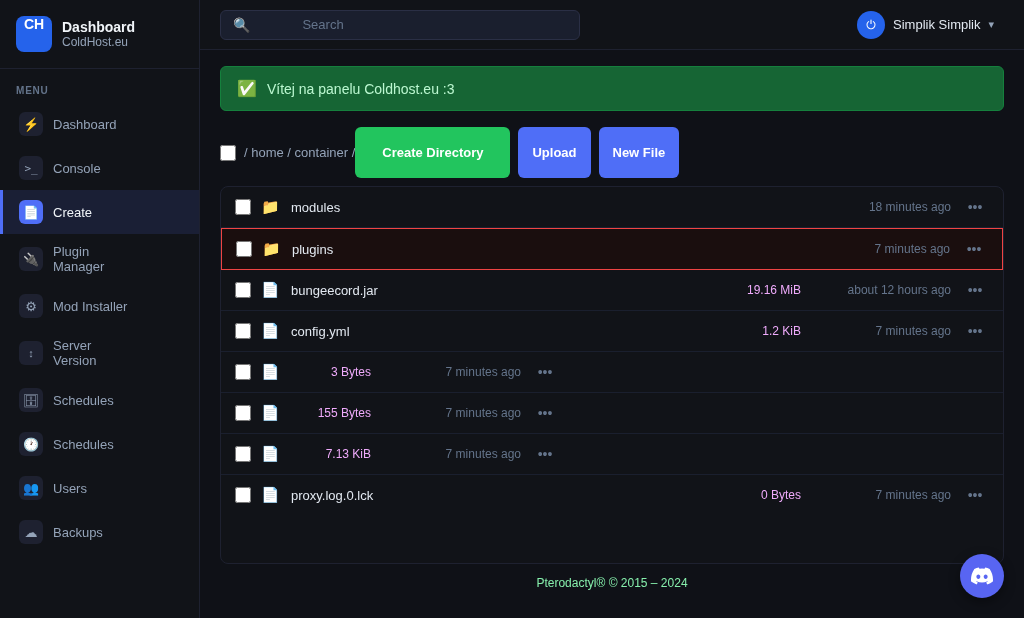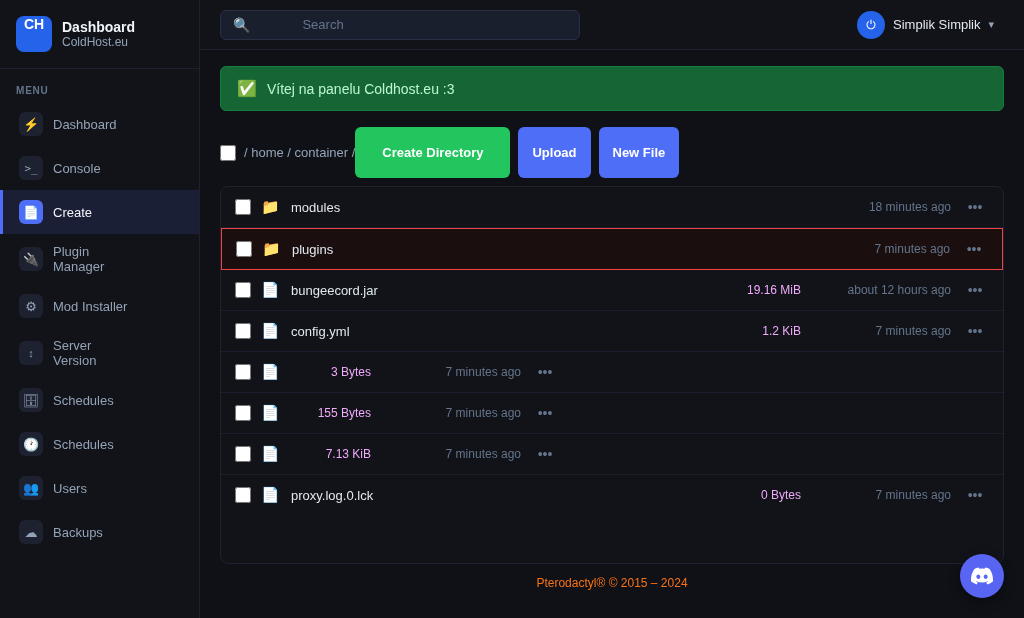--- a/index.html
+++ b/index.html
@@ -319,21 +319,21 @@
       border-radius: 4px;
       width: 28px;
       text-align: center;
     }
 
     
     .footer {
       text-align: center;
       padding: 12px;
       font-size: 12px;
-      color: #f97316;
+      color: #86efac;
     }
 
     
     .discord-btn {
       position: fixed;
       bottom: 20px;
       right: 20px;
       width: 44px;
       height: 44px;
       background: #5865f2;

